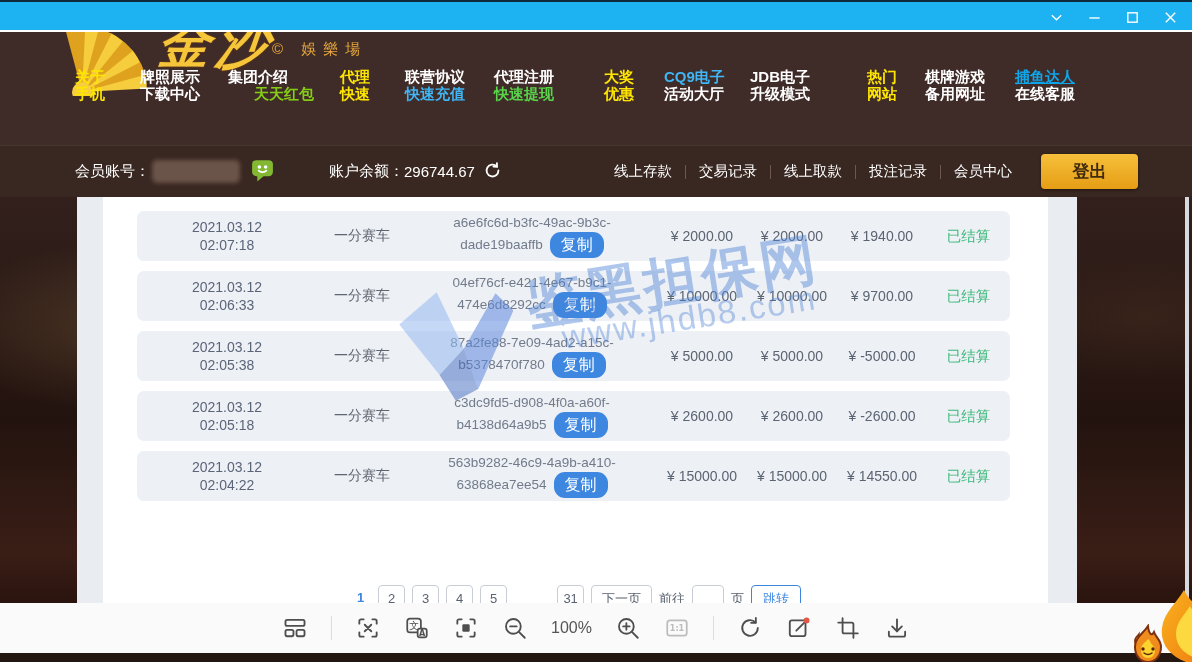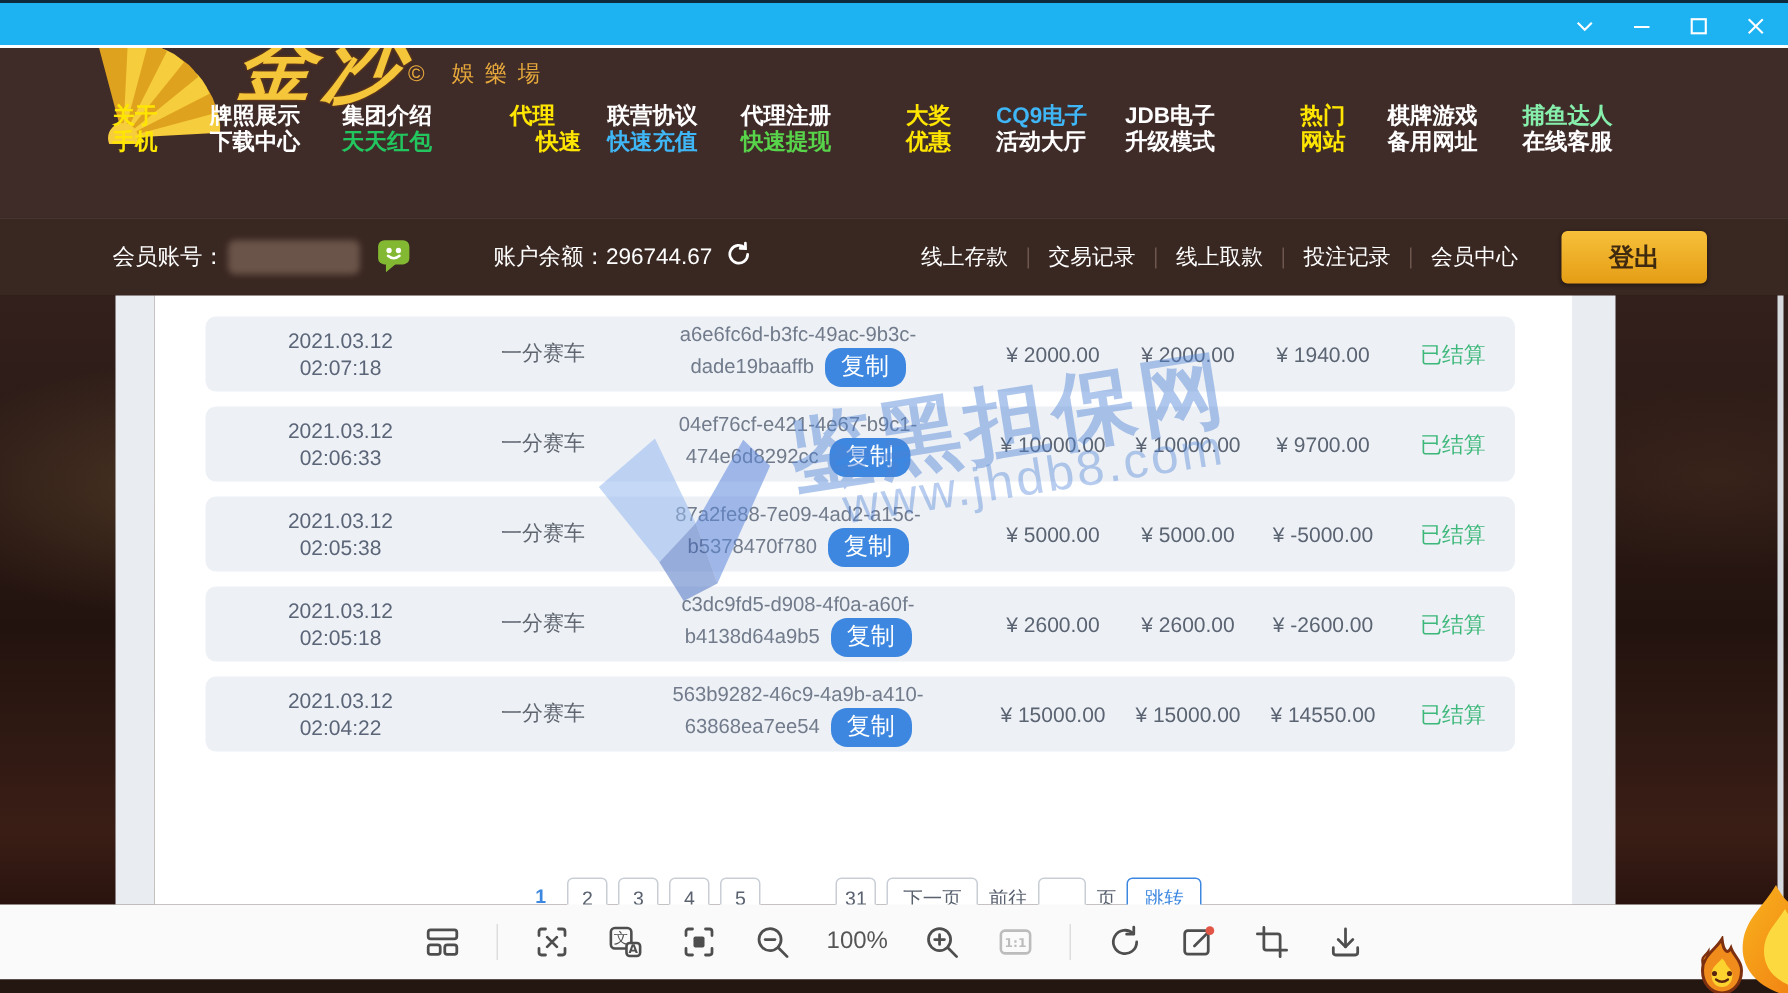--- a/index.html
+++ b/index.html
@@ -153,27 +153,27 @@
         <span class="nav-item" style="color: rgb(255, 255, 255);">牌照展示</span>
         <span class="nav-item" style="color: rgb(255, 255, 255);">集团介绍</span>
         <span class="nav-item" style="color: rgb(255, 230, 0);">代理</span>
         <span class="nav-item" style="color: rgb(255, 255, 255);">联营协议</span>
         <span class="nav-item" style="color: rgb(255, 255, 255);">代理注册</span>
         <span class="nav-item" style="color: rgb(255, 230, 0);">大奖</span>
         <span class="nav-item" style="color: rgb(63, 182, 245);">CQ9电子</span>
         <span class="nav-item" style="color: rgb(255, 255, 255);">JDB电子</span>
         <span class="nav-item" style="color: rgb(255, 230, 0);">热门</span>
         <span class="nav-item" style="color: rgb(255, 255, 255);">棋牌游戏</span>
-        <span class="nav-item" style="color: #86efac;">捕鱼达人</span>
+        <span class="nav-item" style="color: #0ea5e9; text-decoration: underline;">捕鱼达人</span>
       </div>
     <div class="nav-row nav-row2">
         <span class="nav-item" style="color: rgb(255, 230, 0);">手机</span>
         <span class="nav-item" style="color: rgb(255, 255, 255);">下载中心</span>
-        <span class="nav-item" style="color: #22c55e;">天天红包</span>
-        <span class="nav-item" style="color: rgb(255, 230, 0); text-align: center;">快速</span>
+        <span class="nav-item" style="color: #84cc16; text-align: center;">天天红包</span>
+        <span class="nav-item" style="color: rgb(255, 230, 0);">快速</span>
         <span class="nav-item" style="color: rgb(63, 182, 245);">快速充值</span>
         <span class="nav-item" style="color: rgb(88, 212, 74);">快速提现</span>
         <span class="nav-item" style="color: rgb(255, 230, 0);">优惠</span>
         <span class="nav-item" style="color: rgb(255, 255, 255);">活动大厅</span>
         <span class="nav-item" style="color: rgb(255, 255, 255);">升级模式</span>
         <span class="nav-item" style="color: rgb(255, 230, 0);">网站</span>
         <span class="nav-item" style="color: rgb(255, 255, 255);">备用网址</span>
         <span class="nav-item" style="color: rgb(255, 255, 255);">在线客服</span>
       </div>
   </div>

